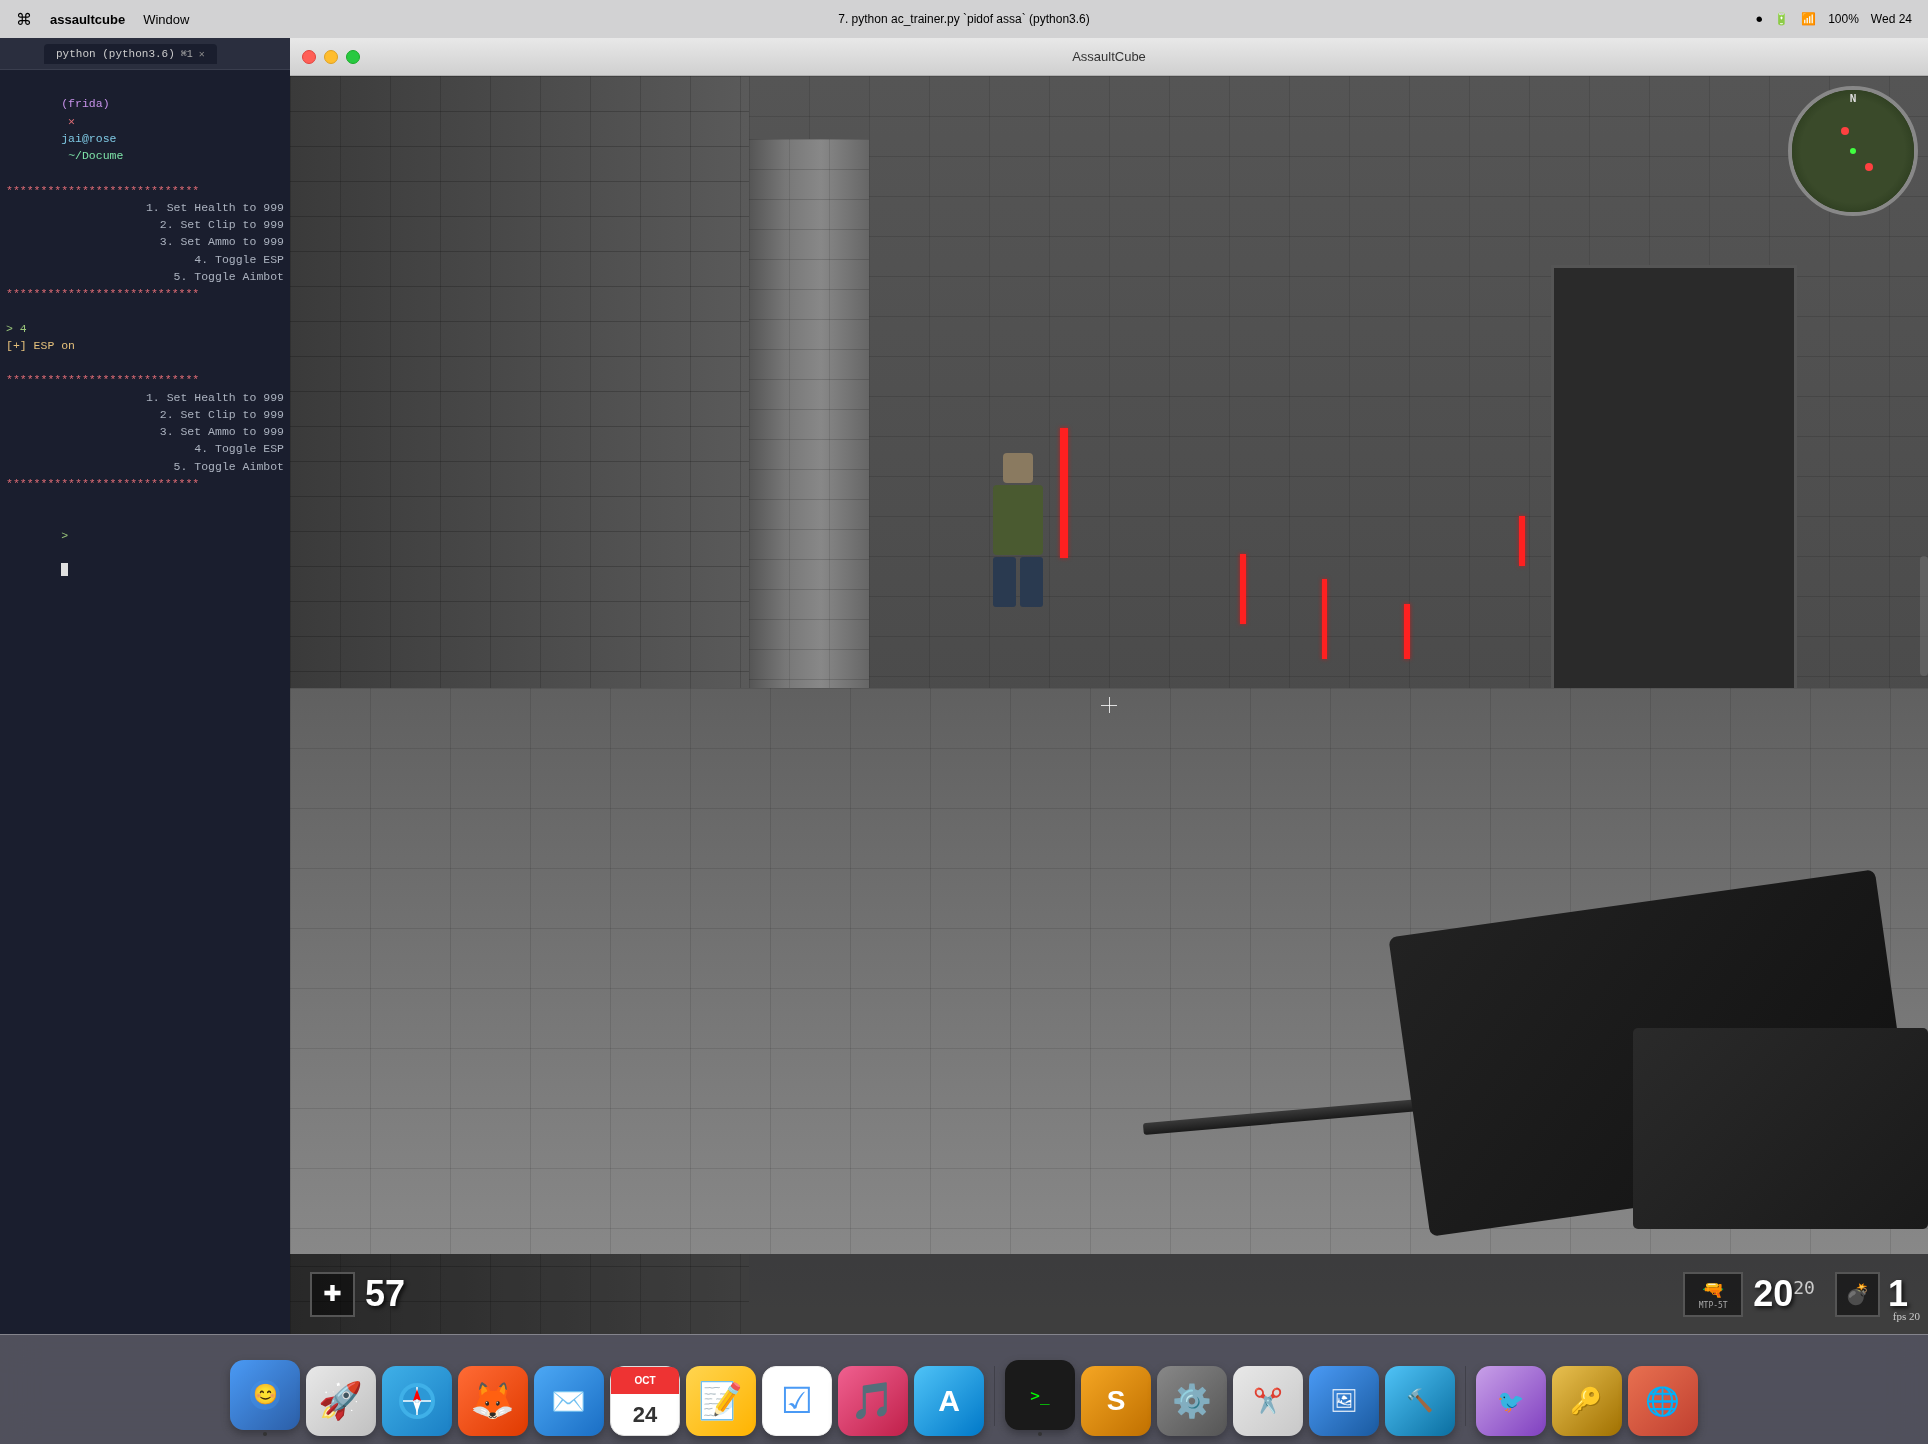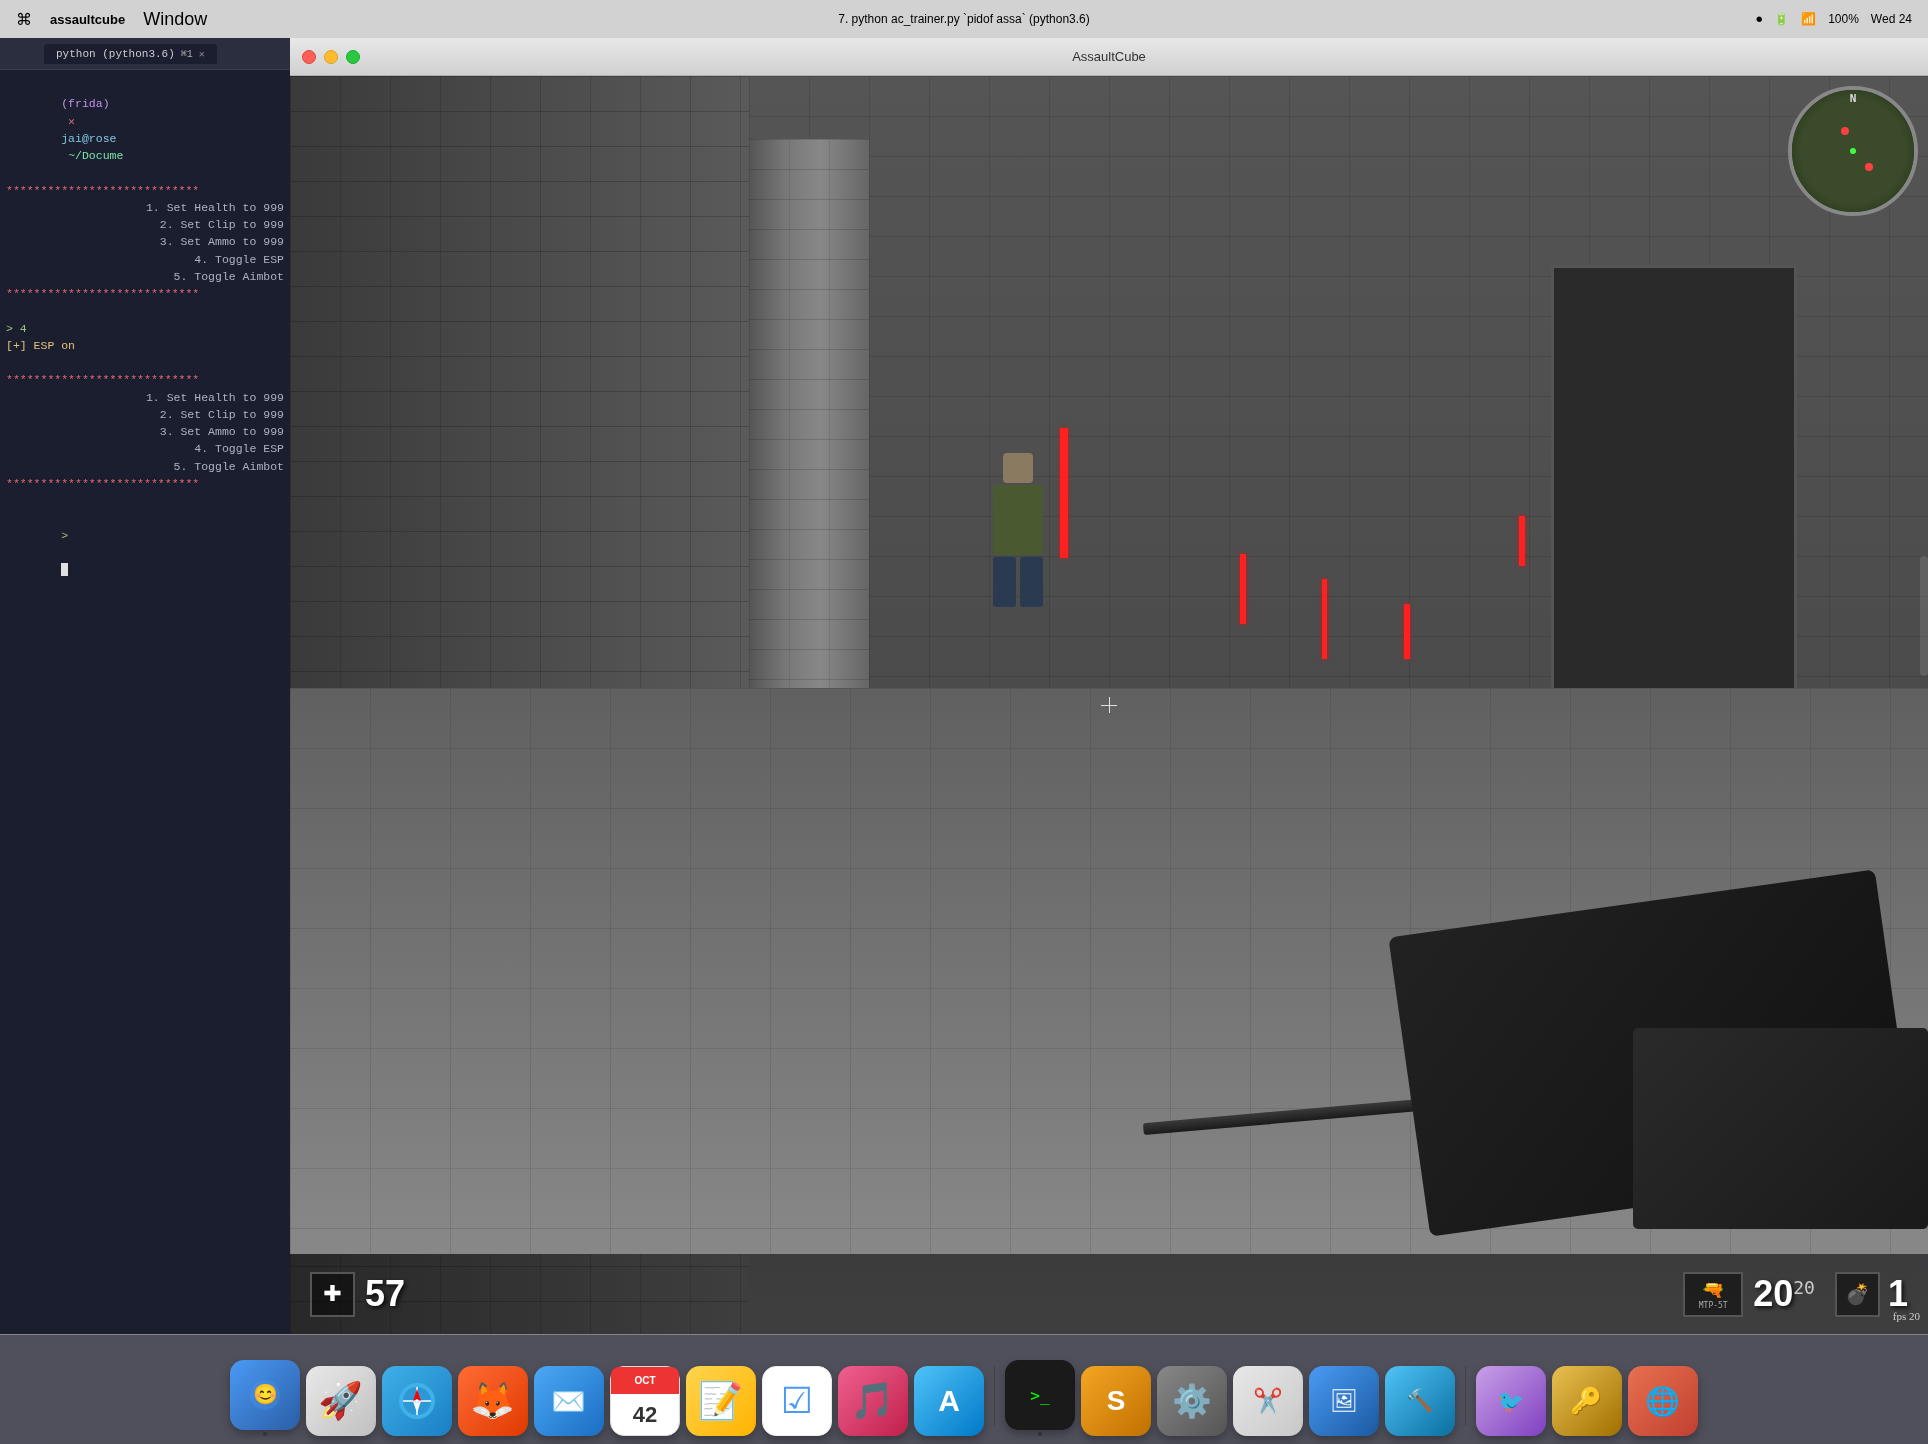--- a/index.html
+++ b/index.html
@@ -31,21 +31,21 @@
     }
     .apple-logo {
       font-size: 16px;
     }
     .menubar-app {
       font-size: 13px;
       font-weight: 600;
       color: #000;
     }
     .menubar-item {
-      font-size: 18px;
+      font-size: 13px;
       color: #000;
     }
     .menubar-right {
       display: flex;
       align-items: center;
       gap: 12px;
       font-size: 12px;
       color: #000;
     }
     .menubar-right span {
@@ -842,21 +842,21 @@
     <div class="dock-icon dock-firefox">🦊</div>
   </div>
 
   <div class="dock-item">
     <div class="dock-icon dock-mail" style="font-size:28px;">✉️</div>
   </div>
 
   <div class="dock-item">
     <div class="dock-icon dock-calendar" style="flex-direction:column;gap:0;background:white;border:1px solid #ddd;">
       <div style="background:#e33;width:100%;height:28px;border-radius:8px 8px 0 0;display:flex;align-items:center;justify-content:center;color:white;font-size:10px;font-weight:bold;">OCT</div>
-      <div style="font-size:22px;color:#333;font-weight:bold;height:42px;display:flex;align-items:center;justify-content:center;">42</div>
+      <div style="font-size:22px;color:#333;font-weight:bold;height:42px;display:flex;align-items:center;justify-content:center;">24</div>
     </div>
   </div>
 
   <div class="dock-item">
     <div class="dock-icon dock-notes">📝</div>
   </div>
 
   <div class="dock-item">
     <div class="dock-icon dock-reminders" style="color:#4a9af5;background:white;border:1px solid #eee;">☑</div>
   </div>

